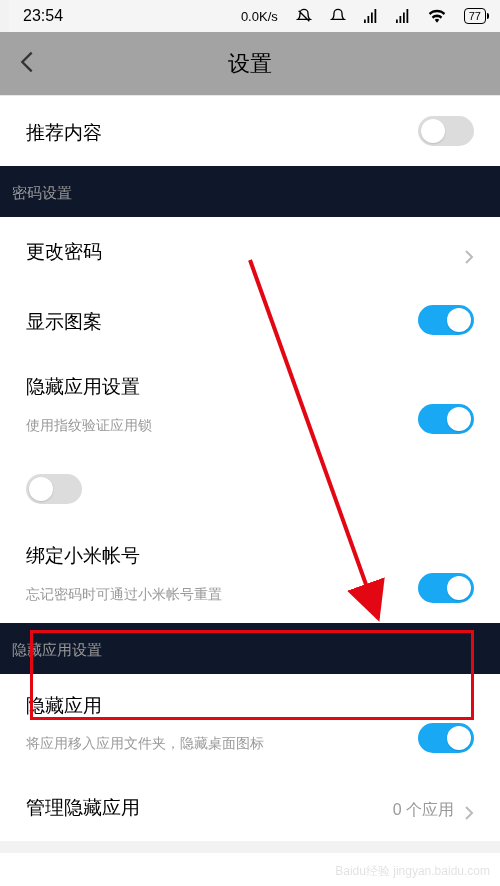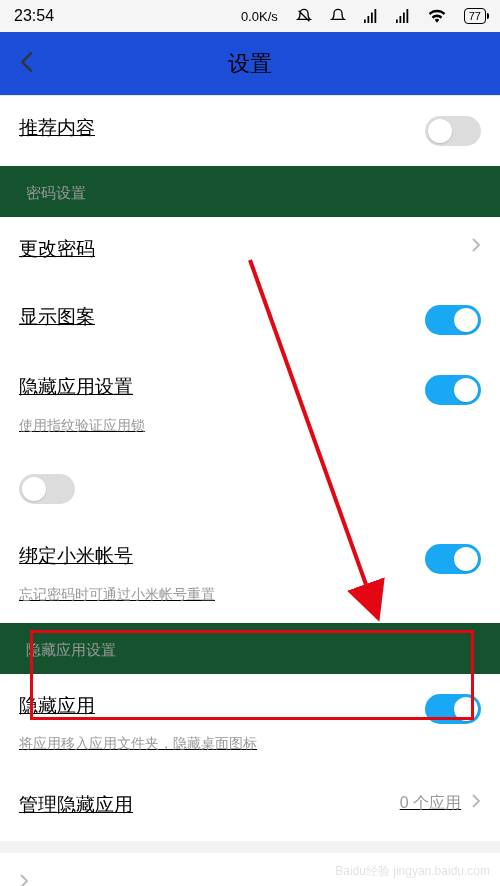--- a/index.html
+++ b/index.html
@@ -13,58 +13,58 @@
     }
     .status-bar {
       height: 32px;
       background: #f5f5f5;
       display: flex;
       align-items: center;
       justify-content: space-between;
       padding: 0 14px;
       font-size: 16px;
       color: #000;
+      margin-left: 9px;
     }
     .status-left { font-weight: 500; }
     .status-right { display: flex; align-items: center; gap: 18px; font-size: 13px; }
     .status-right svg { display: block; }
     .header {
       height: 64px;
-      background: #1d4ed8;
+      background: #a3a3a3;
       display: flex;
       align-items: center;
       position: relative;
       border-bottom: 1px solid #e8e8e8;
     }
     .back-btn {
       padding: 0 20px;
       color: #333;
     }
     .header-title {
       position: absolute;
       left: 50%;
       transform: translateX(-50%);
       font-size: 22px;
       color: #000;
       font-weight: 400;
     }
     .section { background: #fff; }
     .section-header {
-      padding: 18px 26px 14px;
+      padding: 18px 12px 14px;
       font-size: 15px;
       color: #999;
-      background: #14532d;
+      background: #0f172a;
     }
     .row {
       display: flex;
-      align-items: flex-start;
-      padding: 20px 19px;
+      align-items: flex-end;
+      padding: 20px 26px;
       background: #fff;
       min-height: 68px;
-      text-decoration: underline;
     }
     .row-text { flex: 1; }
     .row-title { font-size: 19px; color: #000; line-height: 1.3; }
     .row-sub { font-size: 14px; color: #999; margin-top: 16px; line-height: 1.3; }
     .row-value { font-size: 16px; color: #999; margin-right: 10px; }
     .chevron { color: #bbb; }
     .toggle {
       width: 56px;
       height: 30px;
       border-radius: 15px;

